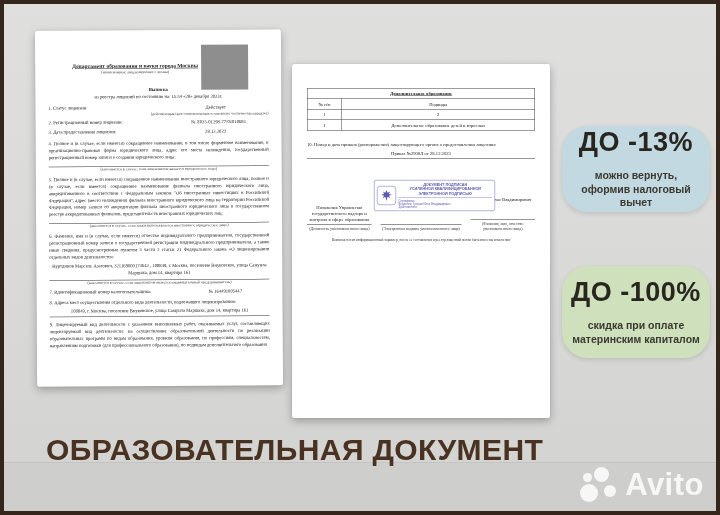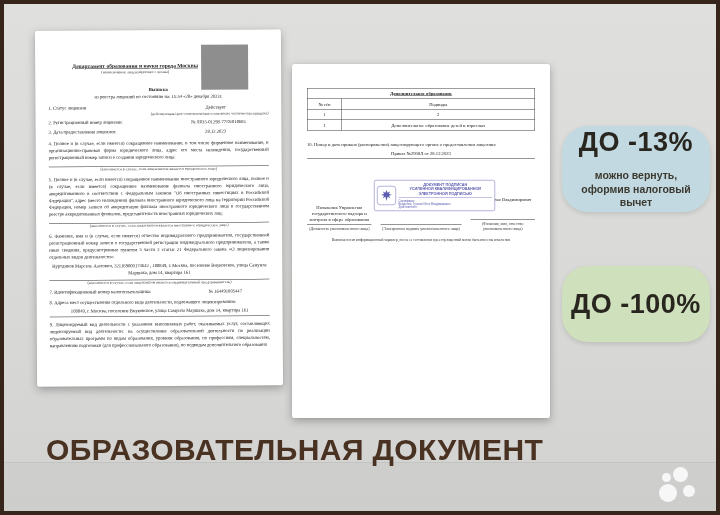--- a/index.html
+++ b/index.html
@@ -50,21 +50,21 @@
   .sig-col.mid{flex:1.25;}
   .sig-top{font-size:9.3px;line-height:1.3;text-align:center;}
   .sig-top.name{margin-bottom:30px;}
   .sig-line{border-top:1px solid #2a2a2a;margin-top:5px;}
   .sig-col .note{text-align:center;padding-top:2px;}
   .footnote{font-size:7.2px;color:#333;margin-top:14px;}
   
   .badge{position:absolute;left:558px;width:148px;border-radius:26px;display:flex;flex-direction:column;
     align-items:center;justify-content:center;text-align:center;box-shadow:0 2px 5px rgba(0,0,0,0.12);}
   .badge-blue{top:122px;height:86px;}
-  .badge-green{top:262px;height:76px;}
+  .badge-green{top:262px;height:92px;}
   .badge-value{font-size:27px;font-weight:bold;color:#28261f;letter-spacing:0.5px;line-height:1.05;}
   .badge-caption{font-size:10.5px;font-weight:bold;color:#3a382f;line-height:1.3;margin-top:13px;padding:0 10px;}
   
   .main-title{position:absolute;left:42px;top:431px;font-size:30px;font-weight:bold;
     letter-spacing:0.4px;color:#4a3222;line-height:1;}
   .watermark{position:absolute;right:12px;bottom:7px;display:flex;align-items:center;opacity:0.88;}
   .avito-mark{position:relative;width:40px;height:38px;margin-right:5px;}
   .avito-mark i{position:absolute;border-radius:50%;background:#fdfdfd;}
   .avito-mark .d1{left:3px;top:7px;width:9px;height:9px;}
   .avito-mark .d2{left:0px;top:18px;width:18px;height:18px;}
@@ -188,25 +188,27 @@
       <div class="footnote center">Выписка носит информационный характер, после ее составления в реестр лицензий могли быть внесены изменения</div>
     </div>
   </div>
 
   <div class="badge badge-blue" style="background:#c3d9e1;">
     <div class="badge-value">ДО -13%</div>
     <div class="badge-caption">можно вернуть, оформив налоговый вычет</div>
   </div>
   <div class="badge badge-green" style="background:#cfe0bd;">
     <div class="badge-value">ДО -100%</div>
+    <div class="badge-caption">скидка при оплате материнским капиталом</div>
   </div>
 
   <div class="main-title">ОБРАЗОВАТЕЛЬНАЯ ДОКУМЕНТ</div>
 
   <div class="watermark">
     <div class="avito-mark">
       <i class="d1"></i>
         <i class="d2"></i>
         <i class="d3"></i>
         <i class="d4"></i>
     </div>
+    <div class="avito-word">Avito</div>
   </div>
 </div>
 
 </body></html>

